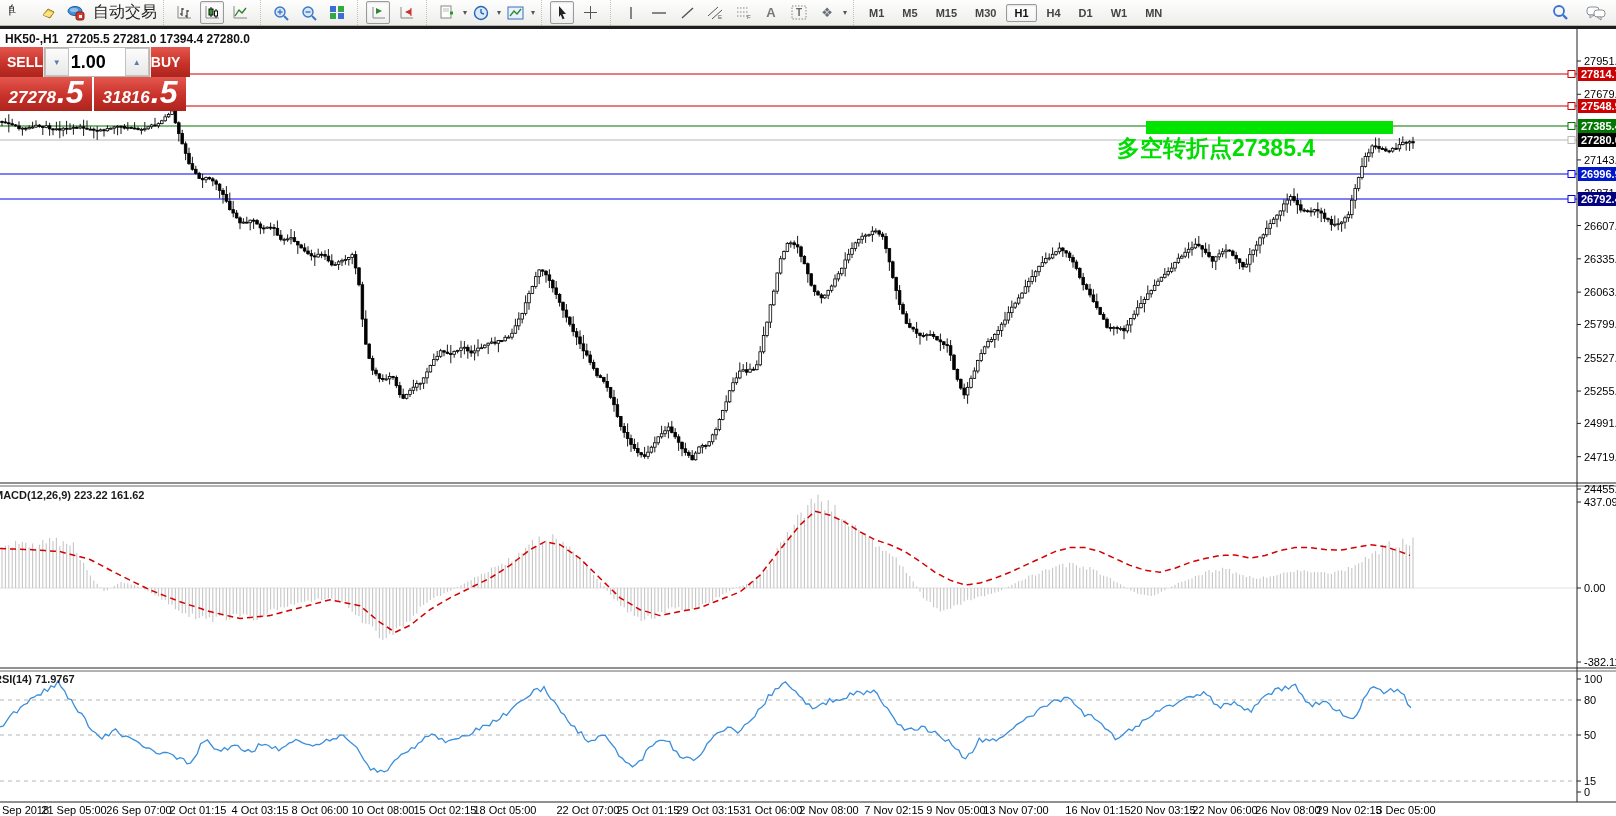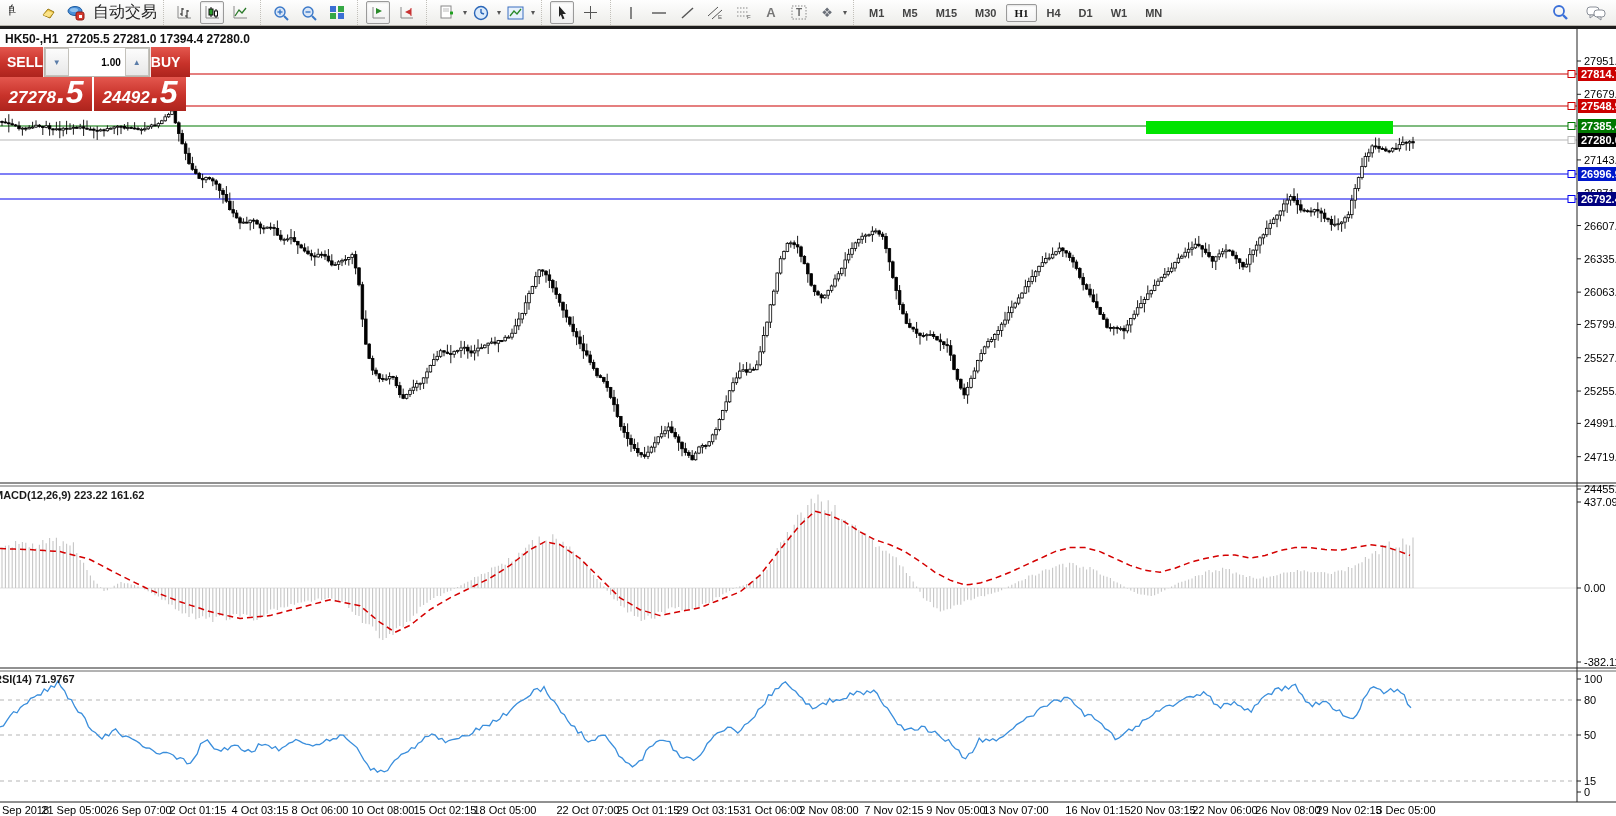--- a/index.html
+++ b/index.html
@@ -11,38 +11,38 @@
     display:flex;align-items:center;white-space:nowrap;z-index:30;}
   .tb-group{display:flex;align-items:center;height:25px;padding:0 6px;border-left:1px dotted #c2c0ba;}
   .tb-group.first{border-left:none;}
   .tb-btn{display:inline-flex;align-items:center;justify-content:center;
     min-width:22px;height:21px;margin:0 2px;border:1px solid transparent;border-radius:2px;color:#555;}
   .tb-btn.pressed{background:linear-gradient(#ffffff,#efefef);border:1px solid #9a9a9a;box-shadow:inset 0 1px 2px rgba(0,0,0,.12);}
   .tb-label{font-size:16px;color:#222;margin-left:3px;}
   .tb-glyph{font-size:13px;color:#666;}
   .dd-arrow{font-size:8px;color:#555;margin-left:2px;}
   .tf-btn{font-size:11px;font-weight:bold;color:#444;padding:2px 7px;margin:4px 1px;border:1px solid transparent;border-radius:2px;}
-  .tf-btn.active{background:linear-gradient(#ffffff,#f2f2f2);border:1px solid #9a9a9a;box-shadow:inset 0 1px 2px rgba(0,0,0,.12);color:#111;font-family:Liberation Serif, serif;}
+  .tf-btn.active{background:linear-gradient(#ffffff,#f2f2f2);border:1px solid #9a9a9a;box-shadow:inset 0 1px 2px rgba(0,0,0,.12);color:#111;}
   .tb-right{position:absolute;right:6px;top:0;height:25px;display:flex;align-items:center;}
   .partial-char{display:inline-block;width:11px;overflow:hidden;font-size:12px;color:#222;}
   .partial-char span{margin-left:-5px;}
   
   .win-top-border{position:absolute;left:0;top:26px;width:1616px;height:3px;background:#1d1d1d;z-index:5;}
   #chart{position:absolute;left:0;top:0;}
   .ohlc-title{position:absolute;left:5px;top:32px;font-size:12px;font-weight:bold;color:#111;z-index:12;}
   .ohlc-title .sym{margin-right:8px;text-align:right;}
   
   .trade-panel{position:absolute;left:0px;top:47px;width:186px;height:64px;z-index:20;font-weight:bold;}
   .tp-top{display:flex;height:30px;}
   .tp-red{background:linear-gradient(180deg,#e4574e 0%,#c8322a 55%,#ad241d 100%);}
   .tp-sell-btn{width:46px;color:#fff;font-size:14px;display:flex;align-items:center;padding-left:7px;border-right:1px solid #f3e7e6;}
   .tp-buy-btn{flex:1;color:#fff;font-size:14px;display:flex;align-items:center;justify-content:flex-end;padding-right:10px;border-left:1px solid #f3e7e6;}
   .tp-vol{width:113px;display:flex;align-items:stretch;background:#f2f1ef;border:1px solid #b9b6ae;box-sizing:border-box;}
   .tp-step{width:22px;display:flex;align-items:center;justify-content:center;background:linear-gradient(#fcfcfc,#e8e8e8);border:1px solid #c4c2bc;color:#5a7ca8;font-size:8px;}
-  .tp-vol input{flex:1;width:50px;border:none;outline:none;background:#fff;text-align:right;font-size:10px;font-weight:bold;font-family:inherit;padding-right:4px;}
+  .tp-vol input{flex:1;width:50px;border:none;outline:none;background:#fff;text-align:left;font-size:18px;font-weight:bold;font-family:inherit;padding-right:4px;}
   .tp-bottom{display:flex;height:34px;margin-top:0px;font-style:italic;}
   .tp-price{width:102px;color:#fff;display:flex;align-items:baseline;justify-content:center;}
   .tp-price .main{font-size:17px;letter-spacing:0;}
   .tp-price .frac{font-size:32px;line-height:30px;margin-left:1px;}
   .tp-gap{width:2px;background:#ffffff;}
   
   .annotation-text{position:absolute;left:1117px;top:133px;font-size:23px;font-weight:bold;color:#00dd00;z-index:9;letter-spacing:0px;}
   .ind-label{position:absolute;font-size:11px;font-weight:bold;color:#1a1a1a;z-index:9;left:-6px;}
   .macd-label{top:489px;}
   .rsi-label{top:673px;}
@@ -1624,23 +1624,24 @@
           <span>BUY</span>
         </div>
     </div>
     <div class="tp-bottom">
       <div class="tp-price tp-red">
         <span class="main">27278</span>
           <span class="frac">.5</span>
       </div>
       <div class="tp-gap"></div>
       <div class="tp-price tp-red">
-        <span class="main">24492</span>
+        <span class="main">31816</span>
           <span class="frac">.5</span>
       </div>
     </div>
   </div>
 
+  <div class="annotation-text">多空转折点27385.4</div>
 
   <div class="ind-label macd-label">MACD(12,26,9) 223.22 161.62</div>
   <div class="ind-label rsi-label">RSI(14) 71.9767</div>
 
 </div>
 
 </body></html>

